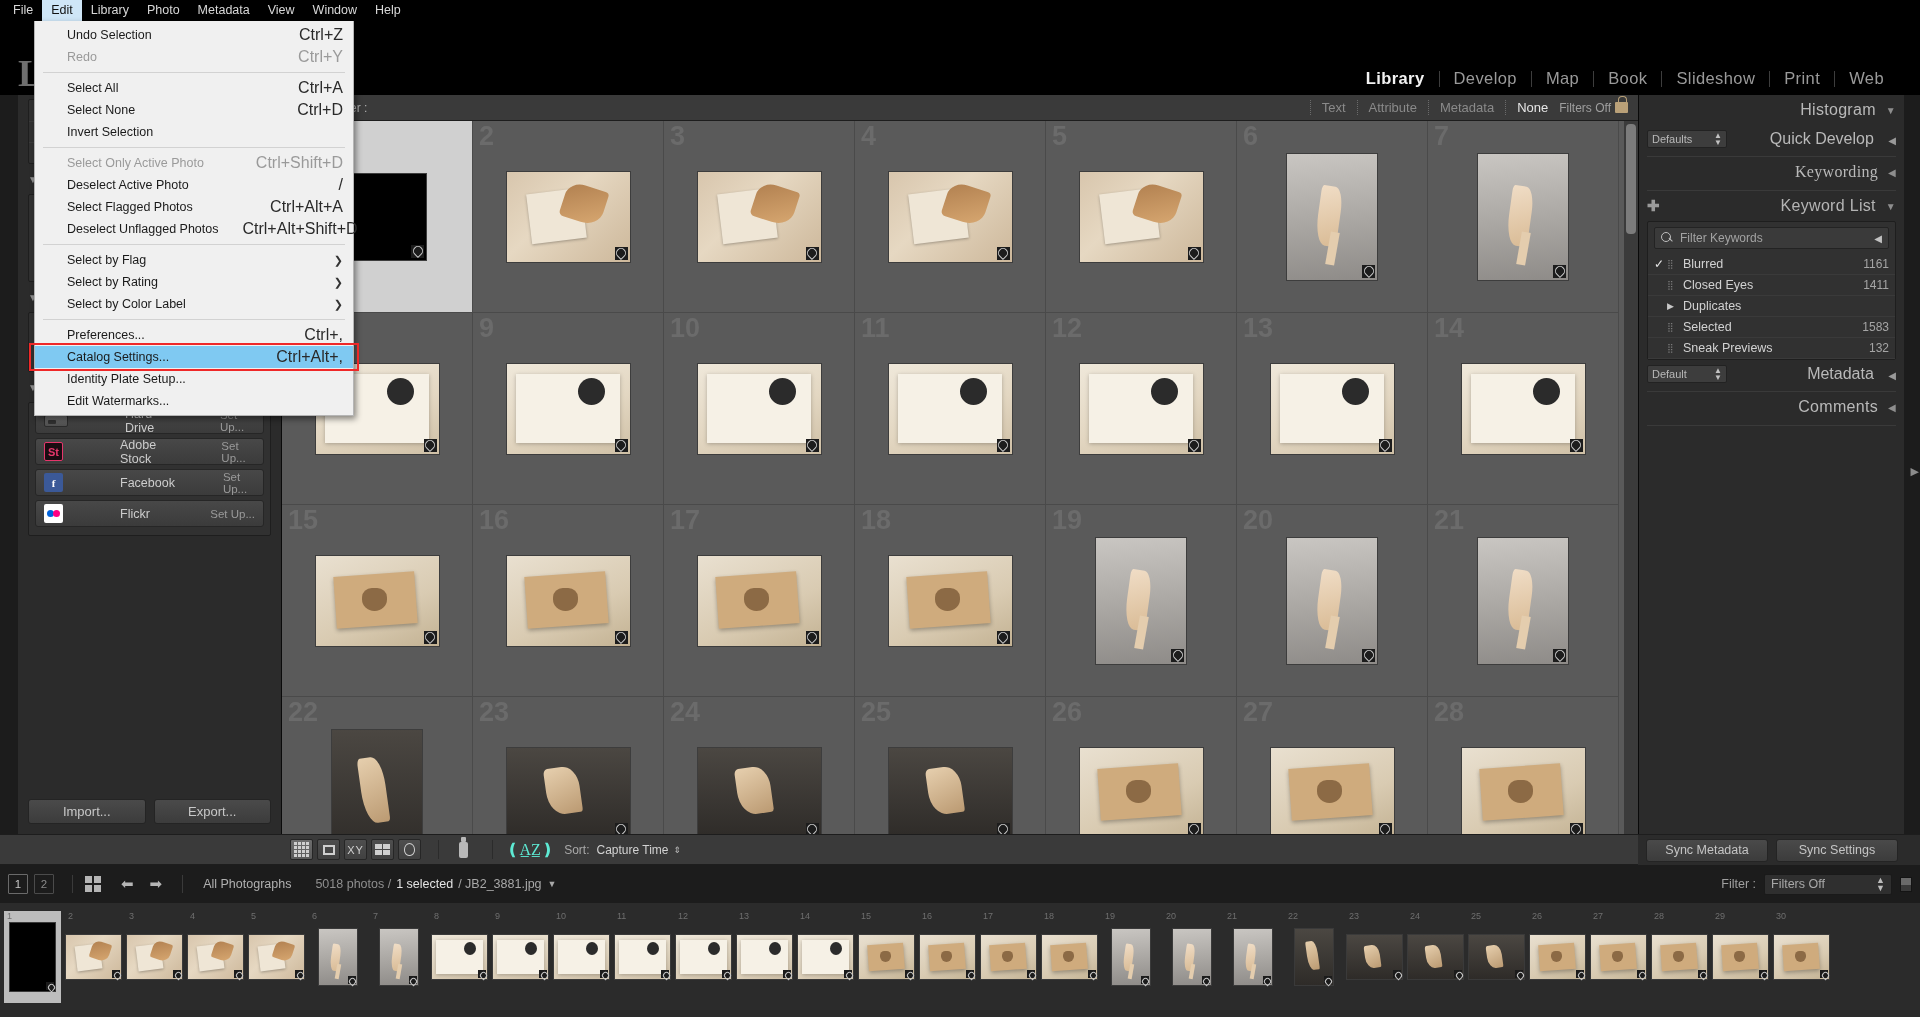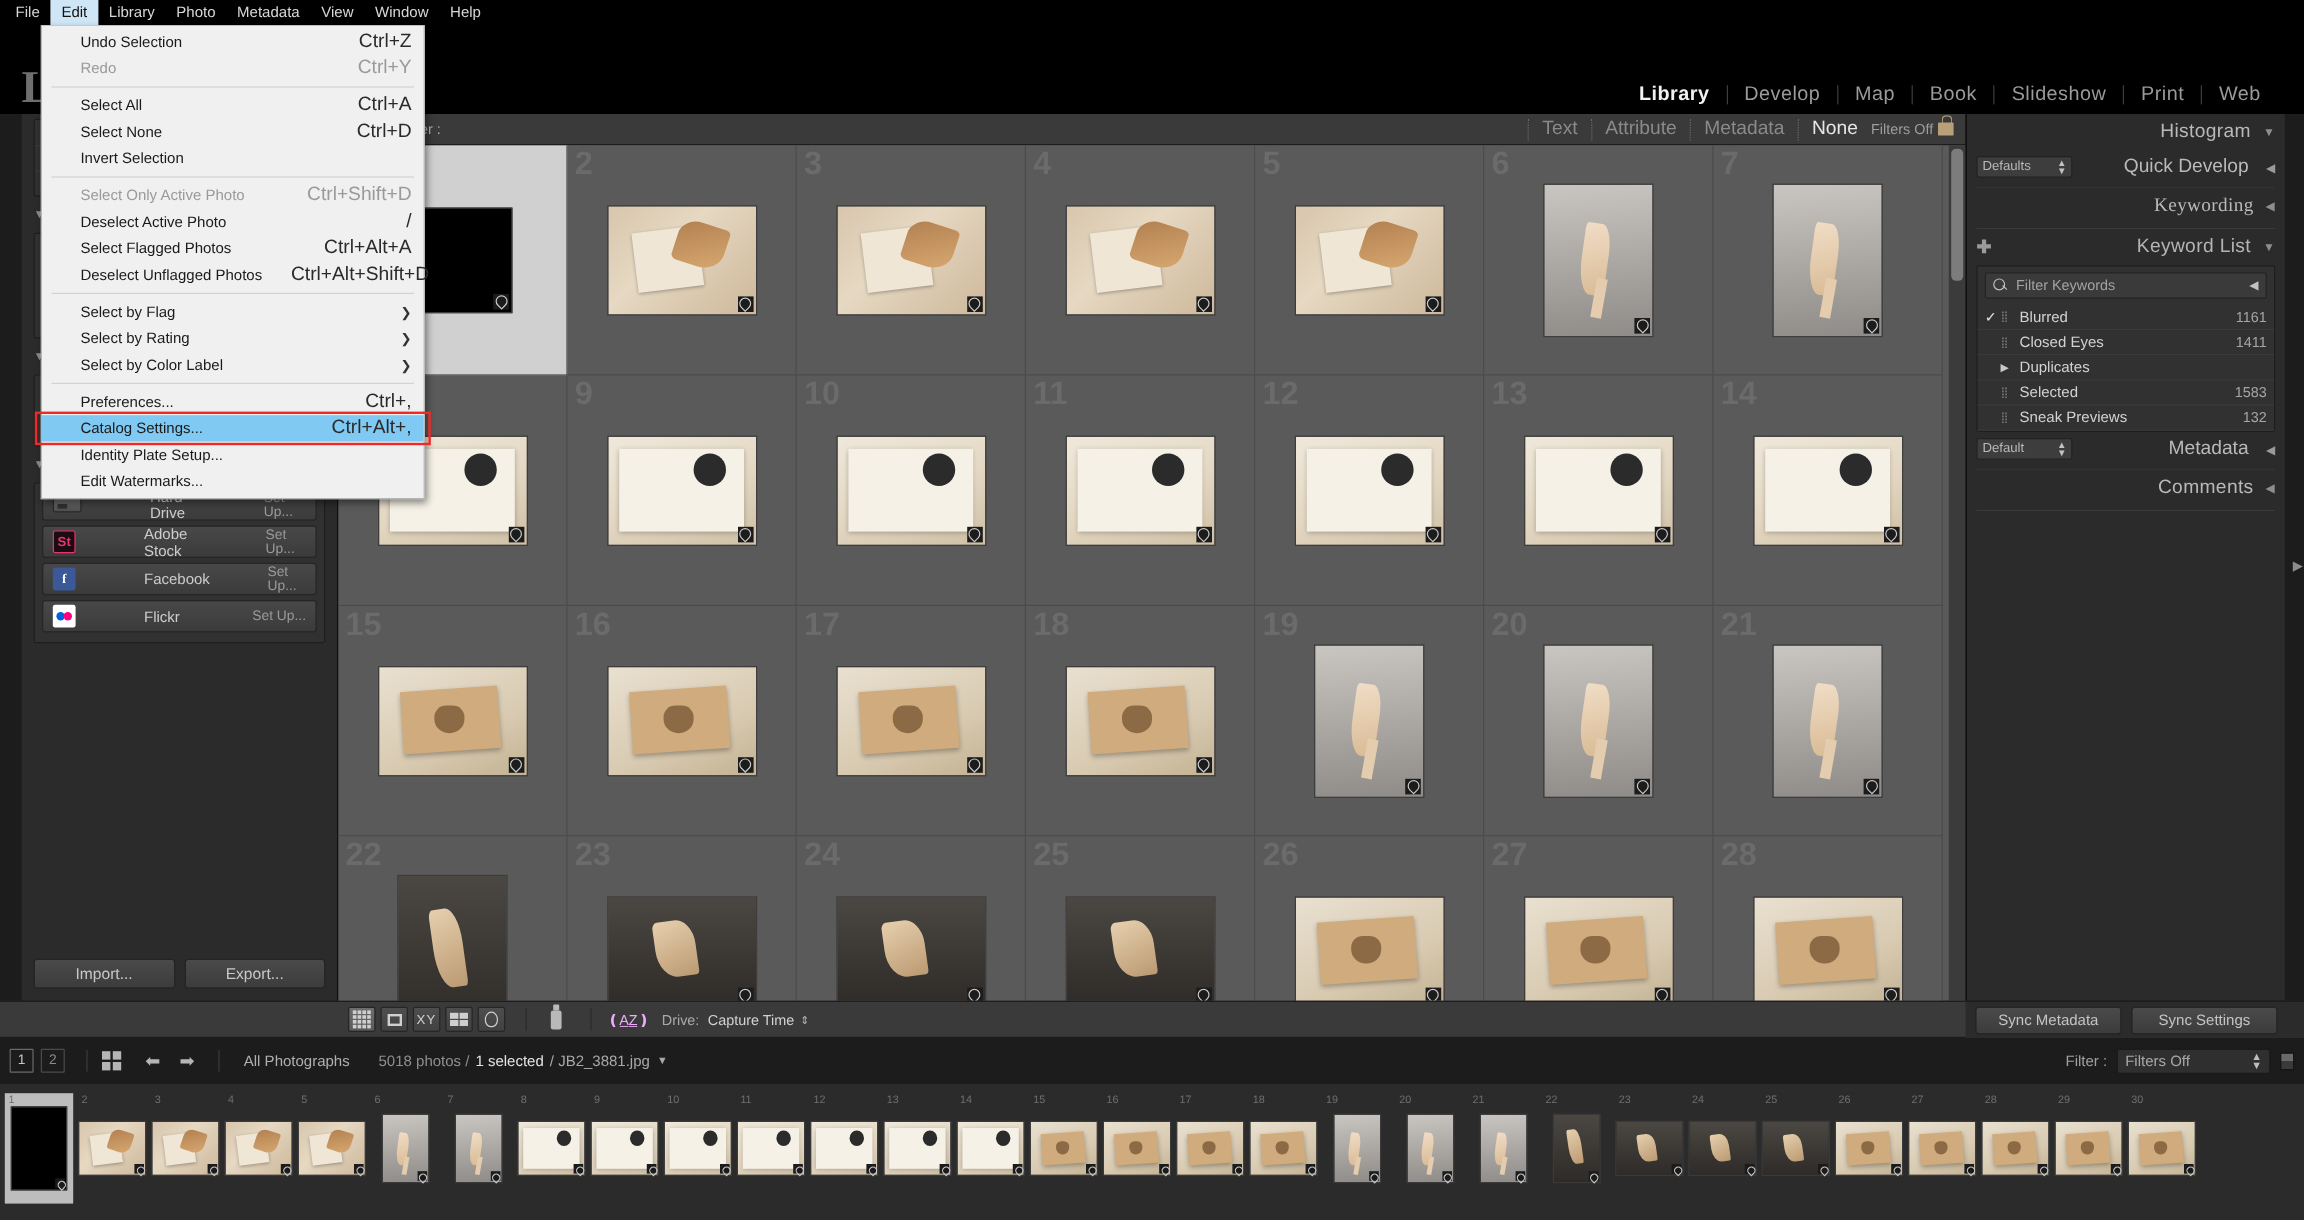--- a/index.html
+++ b/index.html
@@ -176,21 +176,21 @@
 
   
   .filterbar{
     position:absolute; left:282px; right:282px; top:95px; height:26px;
     background:#3a3a3a; border-bottom:1px solid #1d1d1d;
     display:flex; align-items:center; padding:0 6px;
     color:#9e9e9e; font-size:12px;
   }
   .filterbar .lbl{ margin-left:6px; color:#b0b0b0; }
   .fb-right{ margin-left:auto; display:flex; align-items:center; }
-  .fb-right .tab{ padding:0 11px; color:#8a8a8a; font-size:16px; border-left:1px dotted #6b6b6b;}
+  .fb-right .tab{ padding:0 11px; color:#8a8a8a; font-size:13px; border-left:1px dotted #6b6b6b;}
   .fb-right .tab.active{ color:#e6e6e6; }
   .lock{
     width:13px;height:11px; background:#b9a078; border-radius:1px;
     position:relative; margin-left:4px; margin-right:4px;
   }
   .lock:before{
     content:""; position:absolute; left:3px; top:-6px; width:7px; height:7px;
     border:1.6px solid #b9a078; border-bottom:none; border-radius:4px 4px 0 0;
   }
 
@@ -291,21 +291,21 @@
   .grid-glyph{ display:grid; grid-template-columns:repeat(4,3px); grid-template-rows:repeat(4,3px); gap:1px;}
   .grid-glyph i{ background:#cfcfcf; }
   .sq-glyph{ width:12px;height:10px;border:2px solid #cfcfcf; }
   .cmp-glyph{ display:grid; grid-template-columns:7px 7px; grid-template-rows:5px 5px; gap:1px;}
   .cmp-glyph i{ background:#cfcfcf; }
   .face-glyph{ width:11px;height:13px;border:1.6px solid #cfcfcf;border-radius:50% 50% 45% 45%;}
   .spray{
     width:9px;height:16px;background:#b9b9b9;border-radius:2px; position:relative;
   }
   .spray:before{content:"";position:absolute;left:2px;top:-5px;width:5px;height:5px;background:#b9b9b9;border-radius:1px;}
-  .az{ color:#f0abfc; font-size:12px; font-family:Liberation Sans, sans-serif;}
+  .az{ color:#5eead4; font-size:16px; font-family:Liberation Serif, serif;}
   .thumbslider{ margin-left:auto; display:flex; flex-direction:column; align-items:center; margin-right:10px;}
   .thumbslider .t{ color:#a9a9a9; font-size:11.5px; }
   .slider-track{ width:102px; height:3px; background:#2c2c2c; border-radius:2px; position:relative; margin-top:6px;}
   .slider-knob{ position:absolute; left:44px; top:-5px; width:13px;height:13px; background:#c9c9c9;
                 border-radius:2px 2px 50% 50%; }
   .tb-caret{ width:26px; height:31px; display:flex; align-items:center; justify-content:center;
              border-left:1px solid #2b2b2b; color:#bdbdbd; font-size:11px; margin-right:16px;}
 
   
   .syncarea{
@@ -919,21 +919,21 @@
     </div>
     <div class="tb-ico">
         <span class="face-glyph"></span>
       </div>
     <div class="tb-sep"></div>
     <div class="tb-ico" style="border:none;background:none;">
         <span class="spray"></span>
       </div>
     <div class="tb-sep"></div>
     <span class="az">❪A̲Z̲❫</span>
-    <span style="margin-left:10px;color:#a9a9a9;">Drive:</span>
+    <span style="margin-left:10px;color:#a9a9a9;">Sort:</span>
     <span style="margin-left:7px;color:#d2d2d2;">Capture Time</span>
     <span style="margin-left:5px;color:#bdbdbd;font-size:9px;">⇕</span>
     <div class="thumbslider">
       <span class="t">Thumbnails</span>
       <div class="slider-track">
         <div class="slider-knob"></div>
       </div>
     </div>
     <div class="tb-caret">▼</div>
   </div>

